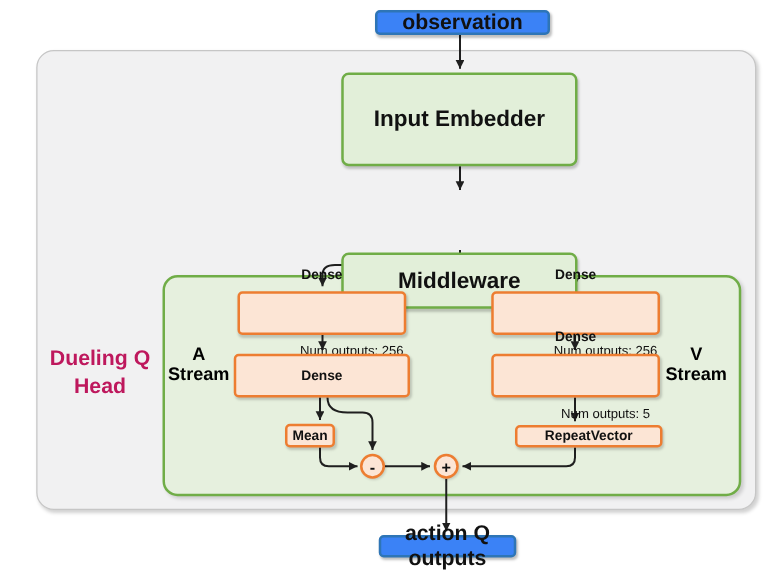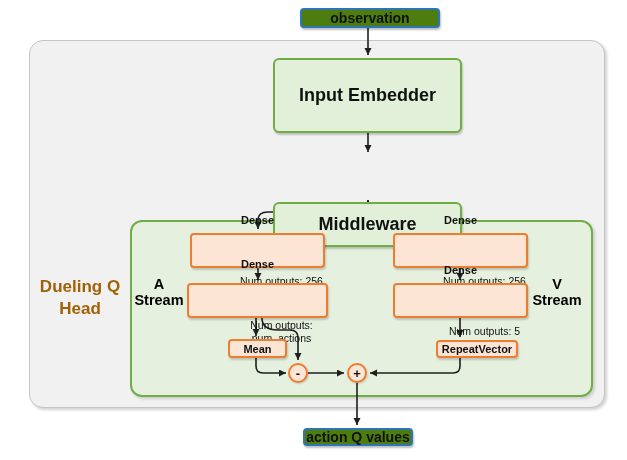--- a/index.html
+++ b/index.html
@@ -29,24 +29,24 @@
     box-shadow: 2px 2px 3px rgba(0,0,0,0.15);
   }
 
   
   .node {
     display: flex; align-items: center; justify-content: center;
     flex-direction: column; text-align: center;
     color: #111;
   }
   .blue-node {
-    background: #4d7c0f;
+    background: #3b82f6;
     border: 2px solid #2e75b6;
     border-radius: 4px;
-    font-weight: bold; font-size: 14px;
+    font-weight: bold; font-size: 17px;
     box-shadow: 1px 2px 2px rgba(0,0,0,0.25);
   }
   .green-node {
     background: #e2efd9;
     border: 2px solid #70ad47;
     border-radius: 6px;
     font-weight: bold; font-size: 18px;
     box-shadow: 1px 2px 2px rgba(0,0,0,0.2);
   }
   .orange-node {
@@ -67,21 +67,21 @@
     border-radius: 50%;
     display: flex; align-items: center; justify-content: center;
     font-weight: bold; font-size: 13px; line-height: 13px;
     color: #111;
     box-shadow: 1px 1px 2px rgba(0,0,0,0.15);
   }
 
   
   .big-label {
     font-weight: bold; font-size: 17px; line-height: 22px;
-    color: #a16207; text-align: center; white-space: pre-line;
+    color: #be185d; text-align: center; white-space: pre-line;
   }
   .stream-label {
     font-weight: bold; font-size: 14.5px; line-height: 16px;
     color: #000; text-align: center; white-space: pre-line;
   }
 
   #connectors { left: 0; top: 0; width: 627px; height: 460px; pointer-events: none; }
 </style>
 </head>
 <body>
@@ -149,46 +149,45 @@
     <span>Middleware</span>
   </div>
 
   <div class="abs node orange-node" style="left:190px; top:233px; width:135px; height:35px;">
     <div class="dense-title">Dense</div>
     <div class="dense-sub">Num outputs: 256</div>
   </div>
 
   <div class="abs node orange-node" style="left:187px; top:283px; width:141px; height:35px;">
     <div class="dense-title">Dense</div>
-    <div class="dense-sub">Num outputs: num_actions</div>
   </div>
 
   <div class="abs node orange-node" style="left:393px; top:233px; width:135px; height:35px;">
     <div class="dense-title">Dense</div>
     <div class="dense-sub">Num outputs: 256</div>
   </div>
 
   <div class="abs node orange-node" style="left:393px; top:283px; width:135px; height:35px;">
     <div class="dense-title">Dense</div>
     <div class="dense-sub">Num outputs: 5</div>
   </div>
 
-  <div class="abs node orange-node small-bold" style="left:228px; top:339px; width:59px; height:19px;">
+  <div class="abs node orange-node small-bold" style="left:228px; top:339px; width:40px; height:19px;">
     <span>Mean</span>
   </div>
 
-  <div class="abs node orange-node small-bold" style="left:412px; top:340px; width:82px; height:18px;margin-left:24px;">
+  <div class="abs node orange-node small-bold" style="left:412px; top:340px; width:118px; height:18px;">
     <span>RepeatVector</span>
   </div>
 
   <div class="abs op-circle" style="left:288px; top:363px;">
     <span>-</span>
   </div>
 
   <div class="abs op-circle" style="left:347px; top:363px;">
     <span>+</span>
   </div>
 
   <div class="abs node blue-node" style="left:303px; top:428px; width:110px; height:18px;">
-    <span>action Q values</span>
+    <span>action Q outputs</span>
   </div>
 
 </div>
 
 </body></html>

